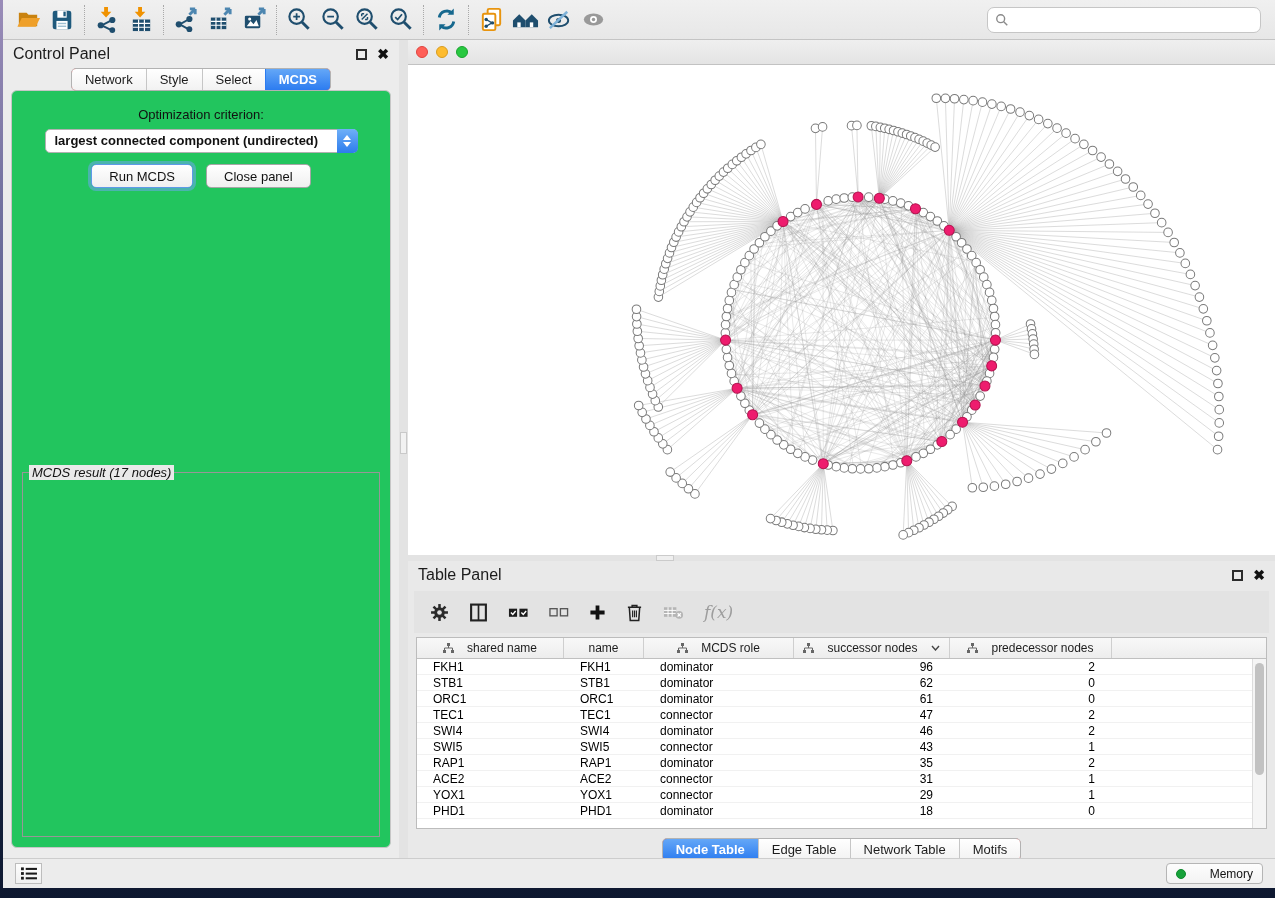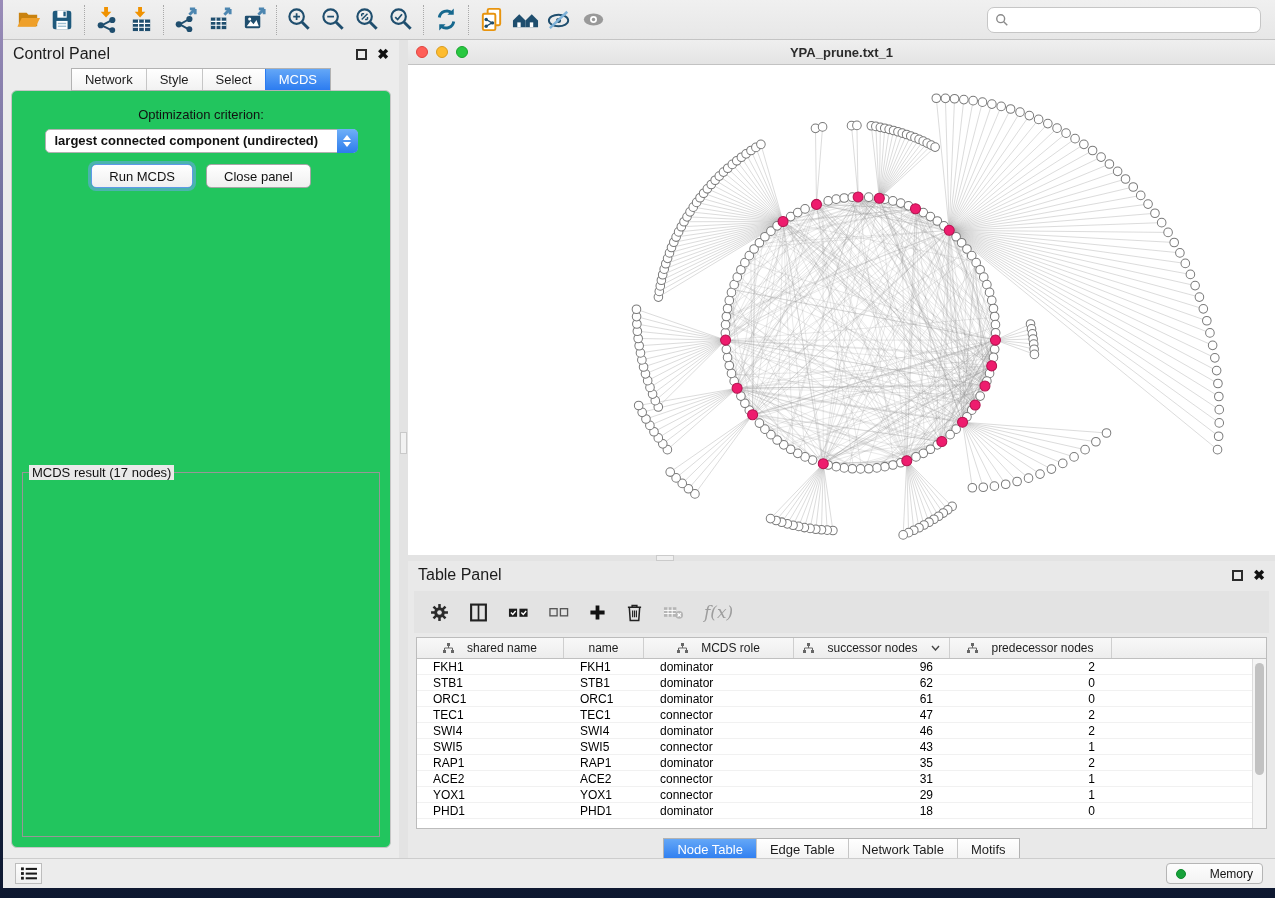--- a/index.html
+++ b/index.html
@@ -25,37 +25,37 @@
   .vsplit .grip { position:absolute; left:1px; top:392px; width:7px; height:22px; background:#f2f2f2; border:1px solid #c9c9c9; }
 
   
   .control-panel { width:396px; flex:none; display:flex; flex-direction:column; background:#ececec; }
   .panel-titlebar { height:28px; display:flex; align-items:center; padding:0 10px; flex:none; }
   .panel-title { font-size:16px; color:#1c1c1c; }
   .pt-spacer { flex:1; }
   .float-btn { width:11px; height:11px; border:2px solid #2b2b2b; margin-right:10px; }
   .close-btn { font-size:14px; font-weight:bold; color:#111; line-height:11px; }
   .cp-tabs-row { text-align:center; position:relative; z-index:2; margin-bottom:-1px; flex:none; }
-  .seg { display:inline-flex; border:1px solid #b2b2b2; border-radius:0; overflow:hidden; background:#ef4444; }
+  .seg { display:inline-flex; border:1px solid #b2b2b2; border-radius:5px; overflow:hidden; background:#ef4444; }
   .seg-tab { padding:3px 13px; font-size:13px; color:#1d1d1d; background:linear-gradient(#ffffff,#f2f2f2); border-left:1px solid #c6c6c6; white-space:nowrap; }
   .seg-tab:first-child { border-left:none; }
-  .seg-tab.active { background:linear-gradient(#64a7f7,#2c7cf0); color:#fff; border-left-color:#2c7cf0; }
+  .seg-tab.active { background:linear-gradient(#64a7f7,#2c7cf0); color:#fff; border-left-color:#2c7cf0;font-weight:bold; }
   .cp-content { margin:0 8px 10px 8px; background:#22c55e; border:1px solid #c6c6c6; border-radius:6px; flex:1; display:flex; flex-direction:column; min-height:0; }
   .opt-label { text-align:center; margin-top:16px; font-size:13px; color:#111; flex:none; }
   .dropdown { width:313px; height:24px; margin:7px auto 0; background:#fff; border:1px solid #b1b1b1; border-radius:5px; position:relative; flex:none; }
   .dropdown .dd-value { font-size:13px; line-height:22px; padding-left:9px; color:#111; white-space:nowrap; overflow:hidden;font-weight:bold; }
   .dd-stepper { position:absolute; right:-1px; top:-1px; width:21px; height:24px; border-radius:0 5px 5px 0; background:linear-gradient(#6fb0f8,#2d7ced); display:flex; flex-direction:column; align-items:center; justify-content:center; gap:2px; }
   .dd-up { width:0; height:0; border-left:4px solid transparent; border-right:4px solid transparent; border-bottom:5px solid #fff; }
   .dd-down { width:0; height:0; border-left:4px solid transparent; border-right:4px solid transparent; border-top:5px solid #fff; }
   .btn-row { display:flex; justify-content:center; gap:13px; margin-top:11px; flex:none; }
   .mac-btn { height:24px; padding:0 17px; font-size:13px; font-family:"Liberation Sans",sans-serif; color:#111; background:linear-gradient(#ffffff,#f0f0f0); border:1px solid #a6a6a6; border-radius:5px; }
   .mac-btn.focus-ring { border-color:#5e9ae8; box-shadow:0 0 0 3px rgba(110,165,240,.55); }
   .cp-flex-spacer { flex:1; }
   .mcds-fieldset { margin:0 10px 10px; height:372px; border:1px solid #979797; position:relative; flex:none; background:transparent; padding:0; }
-  .mcds-fieldset legend { font-size:13px; color:#111; margin-left:6px; padding:0 3px; background:#e9e9e9; }
+  .mcds-fieldset legend { font-size:13px; color:#111; margin-left:6px; padding:0 3px; background:#e9e9e9;font-style:italic; }
   .mcds-list { position:absolute; left:0; right:0; top:0; bottom:0; background:#fff; overflow:hidden; }
   .mcds-scroll { position:absolute; top:0; bottom:0; right:0; width:13px; background:#fafafa; border-left:1px solid #e2e2e2; }
 
   
   .right-side { flex:1; display:flex; flex-direction:column; min-width:0; }
   .network-view { height:515px; flex:none; display:flex; flex-direction:column; background:#fff; }
   .net-titlebar { height:25px; background:linear-gradient(#efefef,#e4e4e4); border-bottom:1px solid #c2c2c2; display:flex; align-items:center; padding:0 8px; position:relative; flex:none; }
   .lights { display:flex; gap:8px; }
   .light { width:12px; height:12px; border-radius:50%; }
   .light.red { background:#ff5f58; border:1px solid #e0443e; }
@@ -282,21 +282,20 @@
       </div>
 
     <div class="right-side">
       <div class="network-view">
         <div class="net-titlebar">
           <div class="lights">
             <span class="light red"></span>
             <span class="light yellow"></span>
             <span class="light green"></span>
           </div>
-          <div class="net-title">YPA_prune.txt_1</div>
         </div>
         <div class="net-canvas-wrap">
           <svg id="net-svg" width="100%" height="100%" viewBox="0 0 866 489" preserveAspectRatio="none">
               <g>
                 <line x1="344.2" y1="347.2" x2="327.7" y2="310.3" stroke="#8f8f8f" stroke-width="0.7" opacity="0.28"></line>
                 <line x1="344.2" y1="347.2" x2="560.6" y2="191.0" stroke="#8f8f8f" stroke-width="0.7" opacity="0.28"></line>
                 <line x1="344.2" y1="347.2" x2="498.4" y2="142.4" stroke="#8f8f8f" stroke-width="0.7" opacity="0.28"></line>
                 <line x1="344.2" y1="347.2" x2="346.0" y2="187.3" stroke="#8f8f8f" stroke-width="0.7" opacity="0.28"></line>
                 <line x1="344.2" y1="347.2" x2="354.4" y2="354.8" stroke="#8f8f8f" stroke-width="0.7" opacity="0.28"></line>
                 <line x1="344.2" y1="347.2" x2="323.0" y2="238.1" stroke="#8f8f8f" stroke-width="0.7" opacity="0.28"></line>

